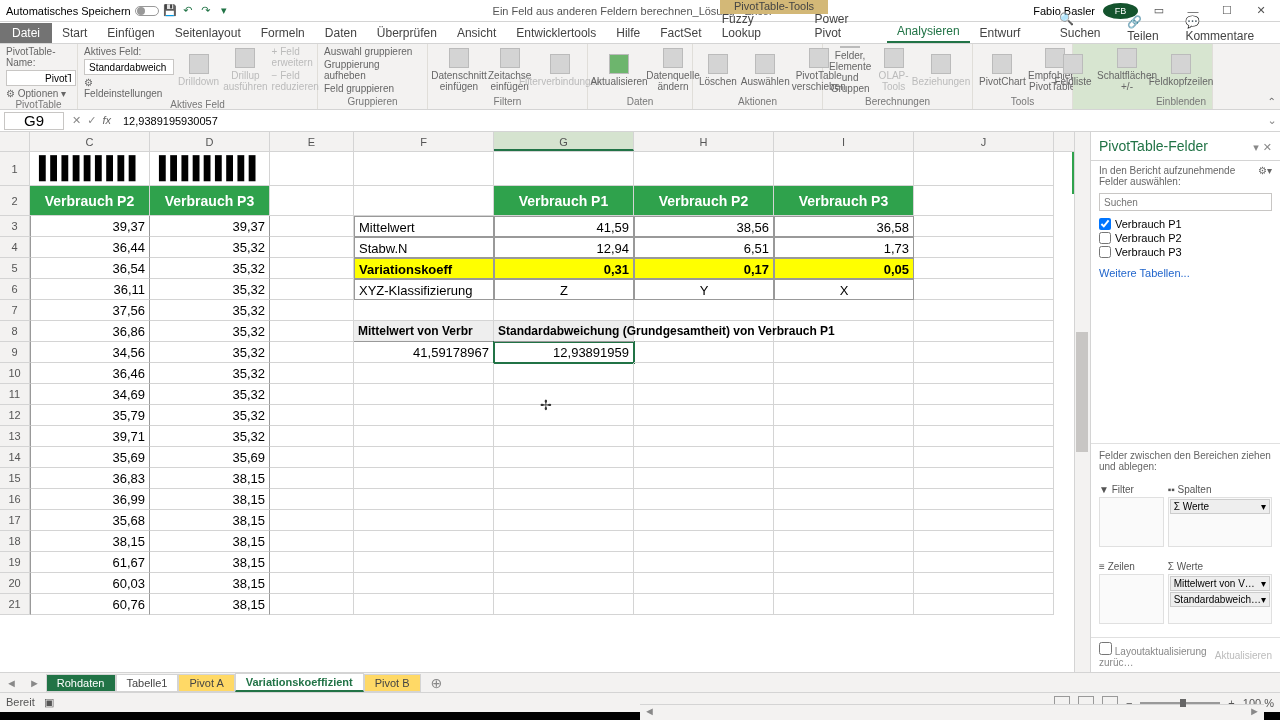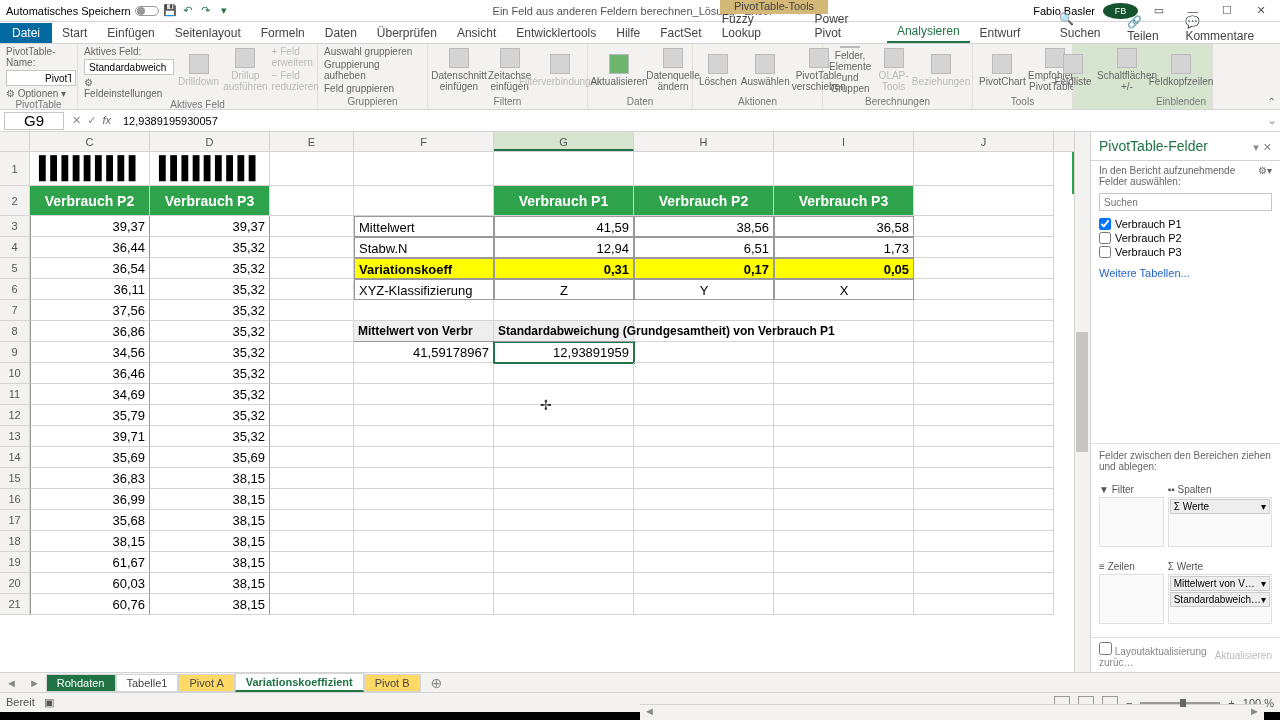--- a/index.html
+++ b/index.html
@@ -13,21 +13,21 @@
 .toggle { width: 24px; height: 10px; border: 1px solid #999; border-radius: 5px; display: inline-block; position: relative; }
 .toggle::after { content: ""; width: 8px; height: 8px; background: #999; border-radius: 50%; position: absolute; left: 1px; top: 0; }
 .qat-icn { width: 14px; height: 14px; display: inline-flex; align-items: center; justify-content: center; color: #217346; cursor: pointer; }
 .context-tab { background: #d3b877; color: #444; padding: 2px 14px; font-size: 11px; }
 .user-badge { background: #14532d; color: #fff; width: 35px; height: 16px; border-radius: 50%; display: inline-flex; align-items: center; justify-content: center; font-size: 9px; }
 .win-btn { width: 26px; height: 20px; display: flex; align-items: center; justify-content: center; cursor: pointer; color: #555; }
 
 
 .ribbon-tabs { height: 22px; background: #fff; display: flex; align-items: flex-end; border-bottom: 1px solid #d4d4d4; font-size: 12px; }
 .ribbon-tab { padding: 3px 10px; cursor: pointer; color: #444; }
-.ribbon-tab.file { background: #0369a1; color: #fff; padding: 3px 12px; }
+.ribbon-tab.file { background: #737373; color: #fff; padding: 3px 12px; }
 .ribbon-tab.active { color: #217346; border-bottom: 2px solid #217346; }
 .ribbon-tabs .right { margin-left: auto; display: flex; gap: 10px; padding-right: 10px; color: #444; }
 
 
 .ribbon-body { height: 66px; background: #f3f2f1; border-bottom: 1px solid #d4d4d4; display: flex; font-size: 10px; position: relative; }
 .rgroup { border-right: 1px solid #e0ded9; padding: 2px 6px 0; display: flex; flex-direction: column; justify-content: space-between; }
 .rgroup-label { text-align: center; color: #777; font-size: 10px; padding-bottom: 2px; }
 .rgroup-content { flex: 1; display: flex; align-items: flex-start; gap: 4px; color: #666; }
 .rcol { display: flex; flex-direction: column; gap: 2px; }
 .small-input { height: 16px; border: 1px solid #c8c6c4; background: #fff; font-size: 10px; padding: 0 4px; width: 90px; }

